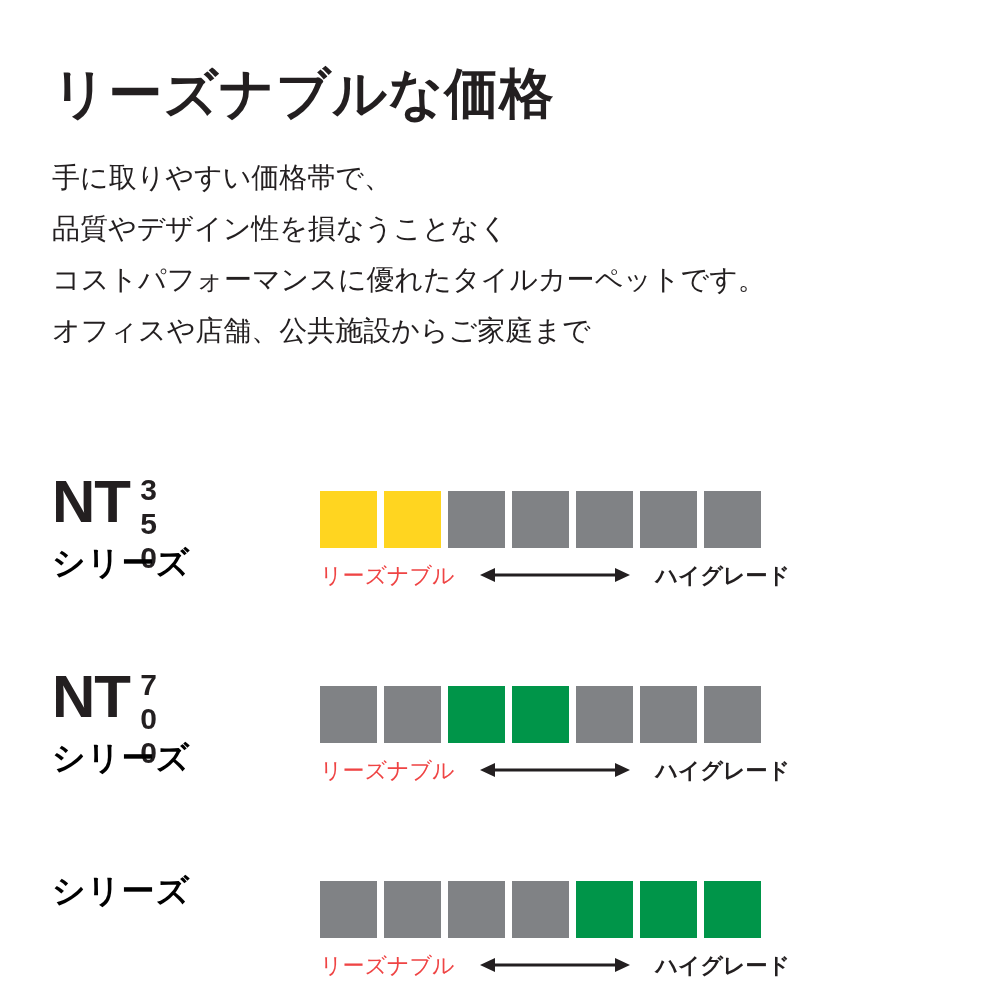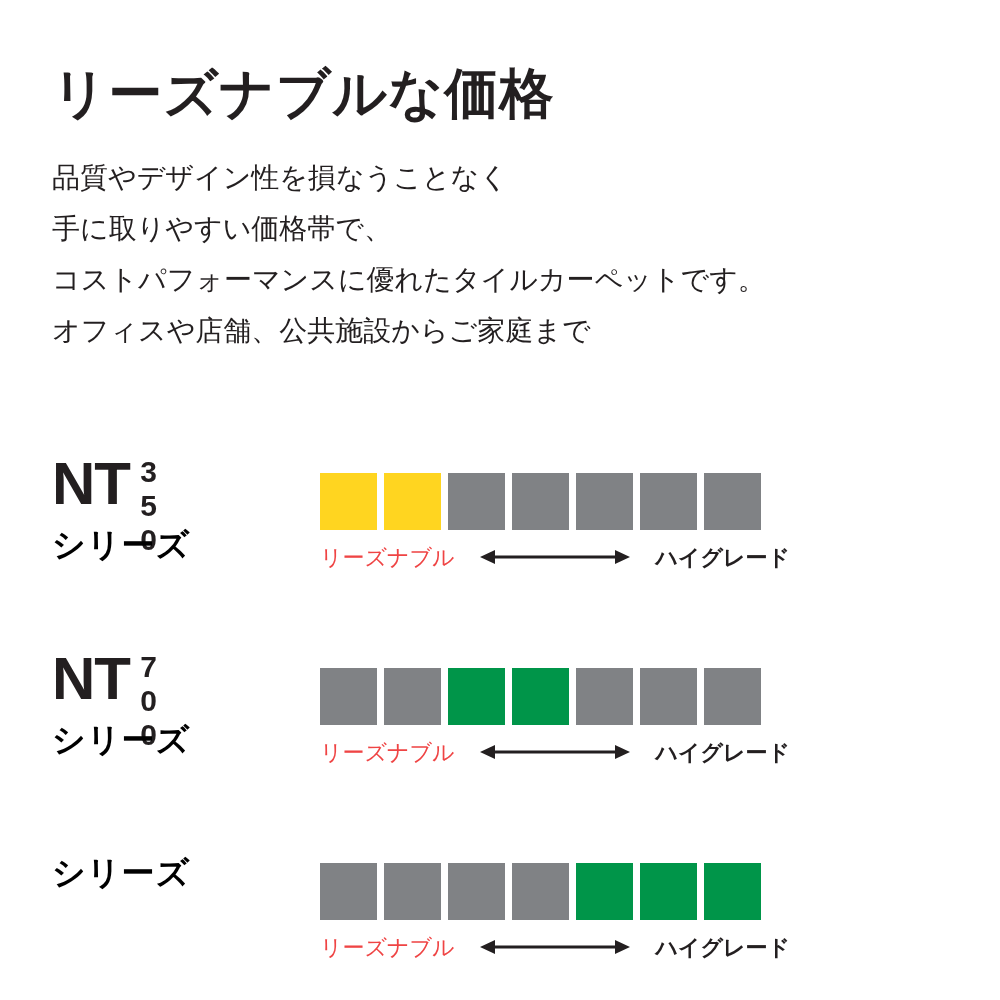--- a/index.html
+++ b/index.html
@@ -46,20 +46,21 @@
   .body-copy .line {
     white-space: nowrap;
   }
 
   
   .series {
     position: absolute;
     left: 0;
     width: 843px;
     height: 150px;
+    margin-top: 18px;
   }
   .series-1 { top: 455px; }
   .series-2 { top: 650px; }
   .series-3 { top: 845px; }
 
   .series-label {
     position: absolute;
     left: 52px;
     top: 0;
     width: 240px;
@@ -145,22 +146,22 @@
   }
 </style>
 </head>
 <body>
 
 <div class="page">
 
   <div class="headline">リーズナブルな価格</div>
 
   <div class="body-copy">
+    <div class="line">手に取りやすい価格帯で、</div>
     <div class="line">品質やデザイン性を損なうことなく</div>
-    <div class="line">手に取りやすい価格帯で、</div>
     <div class="line">コストパフォーマンスに優れたタイルカーペットです。</div>
     <div class="line">オフィスや店舗、公共施設からご家庭まで</div>
   </div>
 
   <div class="series series-1">
     <div class="series-label">
       <div class="series-name-row">
         <span class="series-main">NT</span>
         <span class="series-num">350</span>
       </div>

